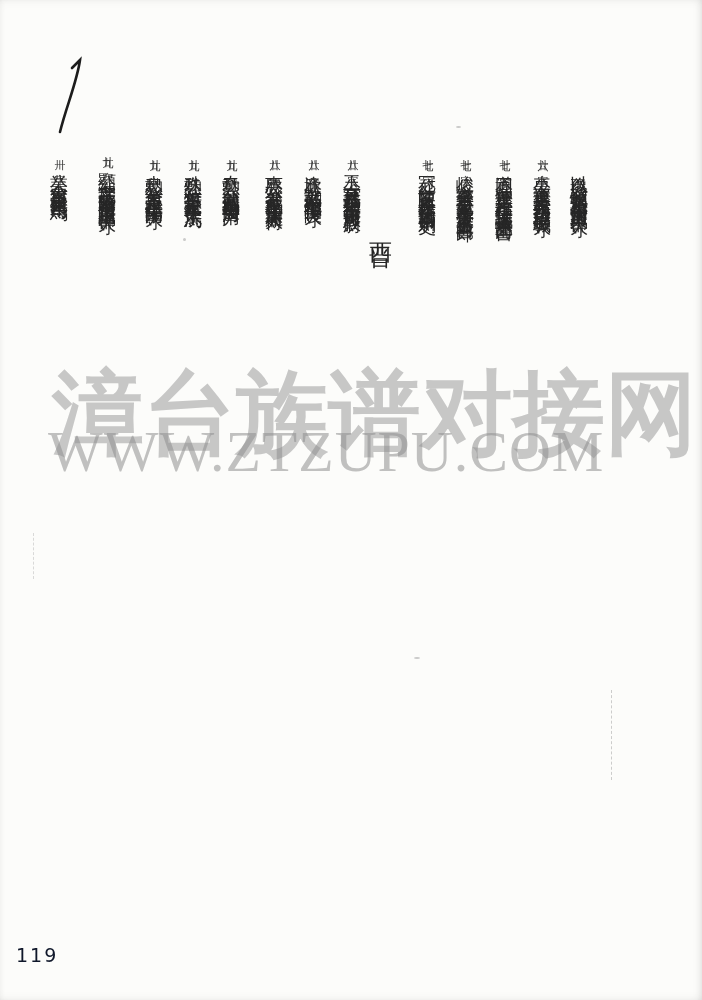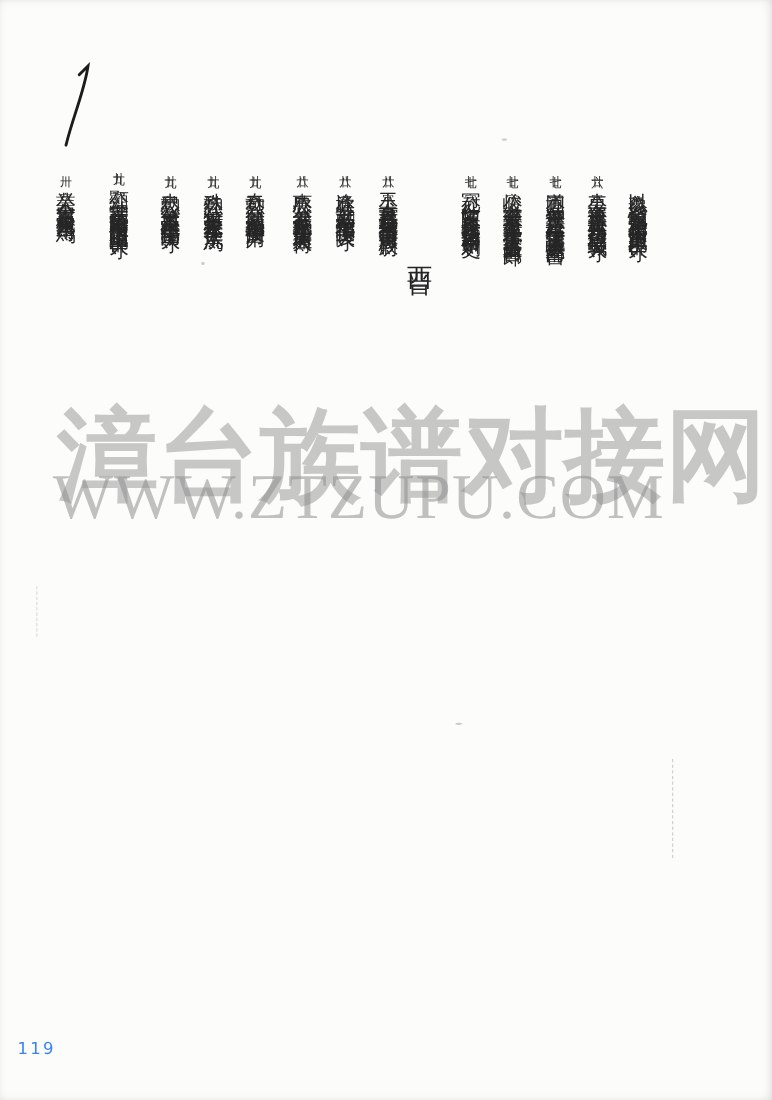--- a/index.html
+++ b/index.html
@@ -60,22 +60,22 @@
     left:48px;top:418px;width:654px;
     font-family:"Liberation Serif",serif;
     font-size:58px;letter-spacing:1px;
     color:#909090;opacity:.55;
     pointer-events:none;z-index:5;
     white-space:nowrap;
   }
   .page-number{
     position:absolute;
     left:16px;top:944px;
-    font-size:15px;letter-spacing:2px;
-    color:#3b82f6;
+    font-size:19px;letter-spacing:2px;
+    color:#0f172a;
   }
   .pen-stroke{
     position:absolute;left:42px;top:52px;z-index:2;
   }
   .crease-v{
     position:absolute;
     border-left:1.5px dashed #a6a6a6;
     opacity:.55;width:0;
   }
   .crease-right{left:611px;top:690px;height:90px;}

